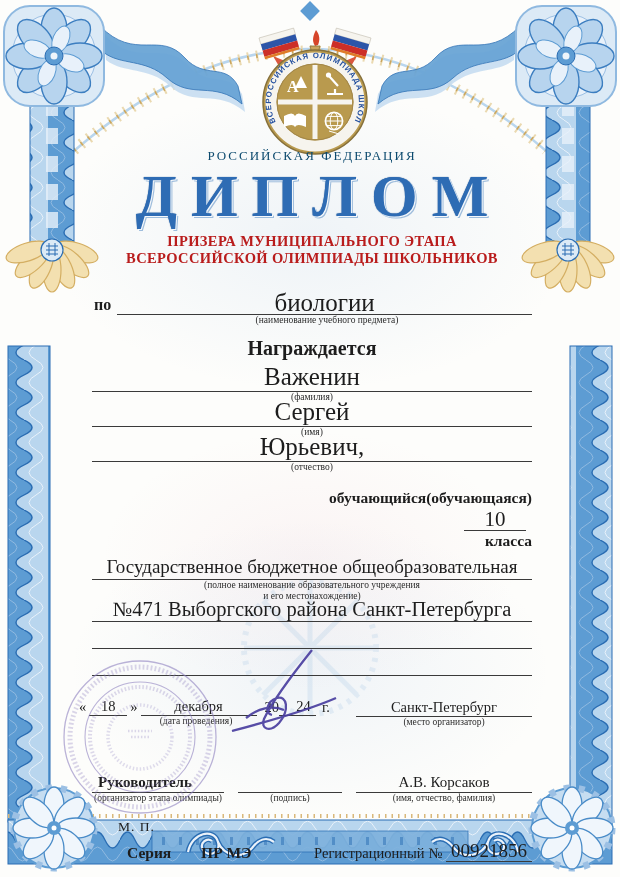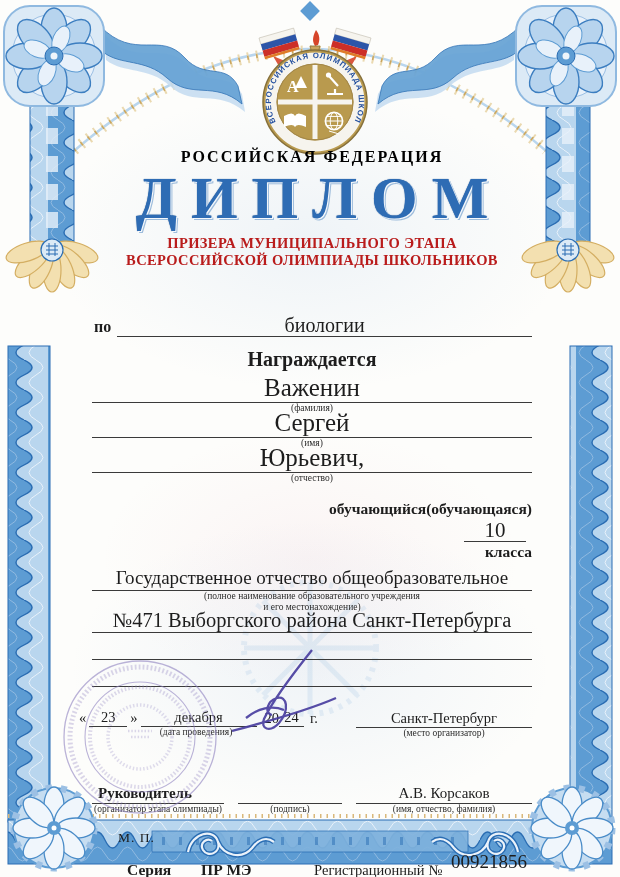--- a/index.html
+++ b/index.html
@@ -13,65 +13,65 @@
          radial-gradient(closest-side,rgba(225,150,170,.09),rgba(225,150,170,0)) no-repeat;
         background-size:520px 300px,480px 300px,420px 260px;
         background-position:50px 90px,70px 520px,100px 430px;}
   svg{display:block}
   .frame,.overlay{position:absolute;left:0;top:0;pointer-events:none;}
   .frame{z-index:1}
   .emblem{position:absolute;left:233px;top:26px;z-index:2}
   .overlay{z-index:4}
   .content{position:absolute;left:92px;top:148px;width:440px;z-index:3;}
   .center{text-align:center}
-  .country{font-weight:bold;font-size:16px;letter-spacing:2px;color:#000000;}
+  .country{font-weight:normal;font-size:13px;letter-spacing:2px;color:#0c4a6e;}
   .title{font-weight:bold;font-size:60px;line-height:64px;letter-spacing:14px;color:#2e6cb4;
          margin-top:0px;text-indent:14px;
          text-shadow:1px 1px 0 rgba(255,255,255,.9),2px 2px 0 rgba(128,168,210,.75),0 0 1px #1d4f8c;}
   .sub{font-weight:bold;font-size:14.5px;line-height:17px;letter-spacing:.4px;color:#b91c1c;}
   .row{display:flex;align-items:flex-end;}
   .po{font-weight:bold;font-size:16px;padding:0 6px 1px 2px;}
   .fill-line{flex:1;border-bottom:1.4px solid #3a3a3a;text-align:center;}
-  .subject-val{font-size:20px;line-height:22px;margin-top:20px;}
+  .subject-val{font-size:25px;line-height:22px;}
   .cap{font-size:9.5px;color:#2c2c2c;text-align:center;line-height:11px;}
   .award{font-weight:bold;font-size:20px;margin-top:11px;}
   .field{border-bottom:1.4px solid #3a3a3a;text-align:center;}
   .name{font-size:25px;line-height:28px;}
   .school{font-size:19px;line-height:24px;white-space:nowrap;}
   .school3{font-size:20.5px;}
   .tight{margin-top:-5px;}
   .grade-row{display:flex;justify-content:center;align-items:flex-end;margin-top:15px;flex-direction:column;}
   .grade-label{font-weight:bold;font-size:15.5px;line-height:20px;}
   .grade-line{width:62px;border-bottom:1.4px solid #3a3a3a;text-align:center;
               font-size:21px;line-height:22px;margin:0 6px;}
   .blank{border-bottom:1.4px solid #3a3a3a;height:26px;}
   .dp-row{display:flex;justify-content:space-between;margin-top:22px;}
   .date-group{margin-left:-16px;}
   .date-line{display:flex;align-items:flex-end;font-size:14.5px;line-height:17px;}
   .q{padding:0 3px;}
   .dl{border-bottom:1.2px solid #3a3a3a;text-align:center;}
   .day{width:38px;}
   .month{width:116px;}
-  .yr2{width:25px;}
+  .yr2{width:25px;padding-left:12px;}
   .place-group{width:176px;}
   .place-val{border-bottom:1.2px solid #3a3a3a;text-align:center;font-size:14.5px;line-height:18px;}
   .sign-row{display:flex;justify-content:space-between;margin-top:26px;}
   .sig-col{display:flex;flex-direction:column;margin-top:19px;}
   .sig-line{border-bottom:1.2px solid #3a3a3a;font-size:15px;line-height:19px;}
   .head-col{width:132px;}
   .head-label{font-weight:bold;padding-left:6px;}
   .pen-col{width:104px;}
   .fio-col{width:176px;text-align:center;}
   .mp{margin-top:15px;margin-left:26px;font-size:13.5px;letter-spacing:1px;}
   .footer-row{display:flex;justify-content:space-between;align-items:flex-end;margin-top:7px;margin-left:35px;}
   .series{font-weight:bold;font-size:15.5px;}
   .series b{margin-left:26px;}
   .reg{display:flex;align-items:flex-end;font-size:14.5px;}
   .reg-num{width:86px;border-bottom:1.2px solid #3a3a3a;text-align:center;
-           font-size:19px;line-height:17px;padding-bottom:8px;margin-left:4px;}
+           font-size:19px;line-height:17px;padding-bottom:2px;margin-left:4px;}
   .nw{white-space:nowrap;}
 </style>
 </head>
 <body>
 
 <div class="page">
 
   <svg class="frame" width="620" height="877" viewBox="0 0 620 877">
     <defs>
       <pattern id="wvH" width="30" height="48" patternUnits="userSpaceOnUse">
@@ -242,49 +242,50 @@
   <div class="content">
     <div class="country center">РОССИЙСКАЯ ФЕДЕРАЦИЯ</div>
     <div class="title center">ДИПЛОМ</div>
     <div class="sub center" style="margin-top:5px">ПРИЗЕРА МУНИЦИПАЛЬНОГО ЭТАПА</div>
     <div class="sub center">ВСЕРОССИЙСКОЙ ОЛИМПИАДЫ ШКОЛЬНИКОВ</div>
 
     <div class="row" style="margin-top:25px">
       <span class="po">по</span>
       <span class="fill-line subject-val">биологии</span>
     </div>
+    <div class="cap" style="margin-left:30px">(наименование учебного предмета)</div>
 
     <div class="award center">Награждается</div>
 
     <div class="field name" style="margin-top:3px">Важенин</div>
     <div class="cap">(фамилия)</div>
     <div class="field name tight">Сергей</div>
     <div class="cap">(имя)</div>
     <div class="field name tight">Юрьевич,</div>
     <div class="cap">(отчество)</div>
 
     <div class="grade-row">
       <span class="grade-label">обучающийся(обучающаяся)</span>
       <span class="grade-line">10</span>
       <span class="grade-label">класса</span>
     </div>
 
-    <div class="field school" style="margin-top:4px">Государственное отчество общеобразовательное</div>
+    <div class="field school" style="margin-top:4px">Государственное бюджетное общеобразовательная</div>
     <div class="cap">(полное наименование образовательного учреждения</div>
     <div class="cap">и его местонахождение)</div>
     <div class="field school school3 tight">№471 Выборгского района Санкт-Петербурга</div>
 
     <div class="blank"></div>
     <div class="blank"></div>
 
     <div class="dp-row">
       <div class="date-group">
         <div class="date-line nw">
           <span class="q">«</span>
-          <span class="dl day">23</span>
+          <span class="dl day">18</span>
           <span class="q">»</span>
           <span class="dl month">декабря</span>
           <span style="width:8px"></span>
           <span>20</span>
           <span class="dl yr2">24</span>
           <span style="width:6px"></span>
           <span>г.</span>
         </div>
         <div class="cap" style="width:120px;margin-left:60px">(дата проведения)</div>
       </div>

